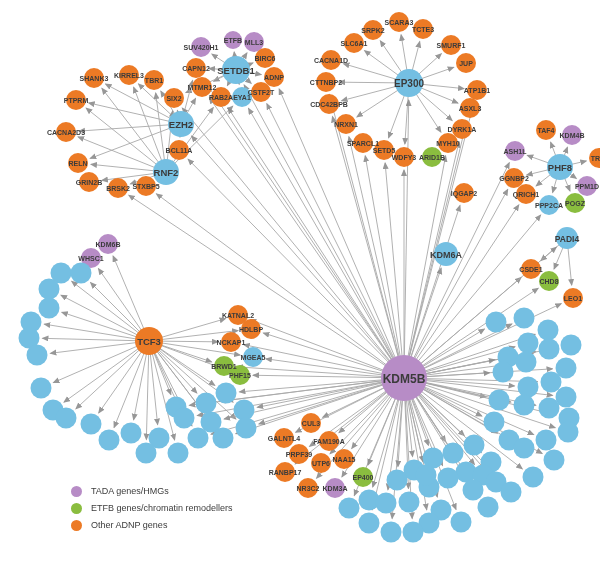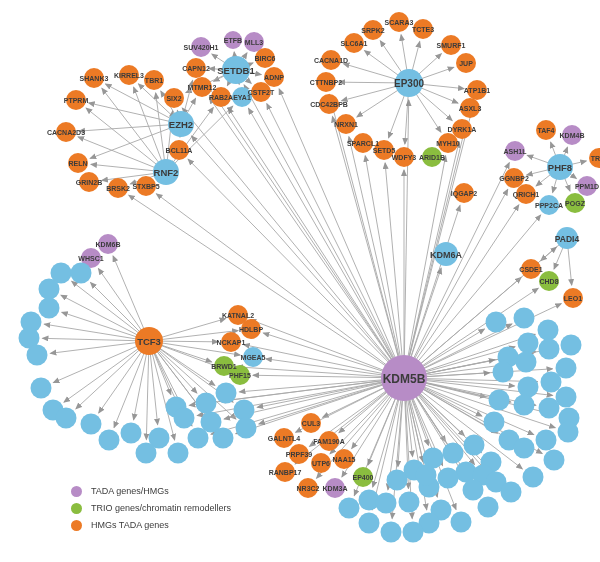--- a/index.html
+++ b/index.html
@@ -464,20 +464,20 @@
       </g>
     </svg>
 
   <div id="legend">
     <div class="lrow">
       <span class="lswatch" style="background: rgb(183, 140, 198);"></span>
       <span class="llabel">TADA genes/HMGs</span>
     </div>
     <div class="lrow">
       <span class="lswatch" style="background: rgb(138, 189, 63);"></span>
-      <span class="llabel">TRIO genes/chromatin remodellers</span>
+      <span class="llabel">ETFB genes/chromatin remodellers</span>
     </div>
     <div class="lrow">
       <span class="lswatch" style="background: rgb(236, 122, 37);"></span>
-      <span class="llabel">HMGs TADA genes</span>
+      <span class="llabel">Other ADNP genes</span>
     </div>
   </div>
 </div>
 
 </body></html>

